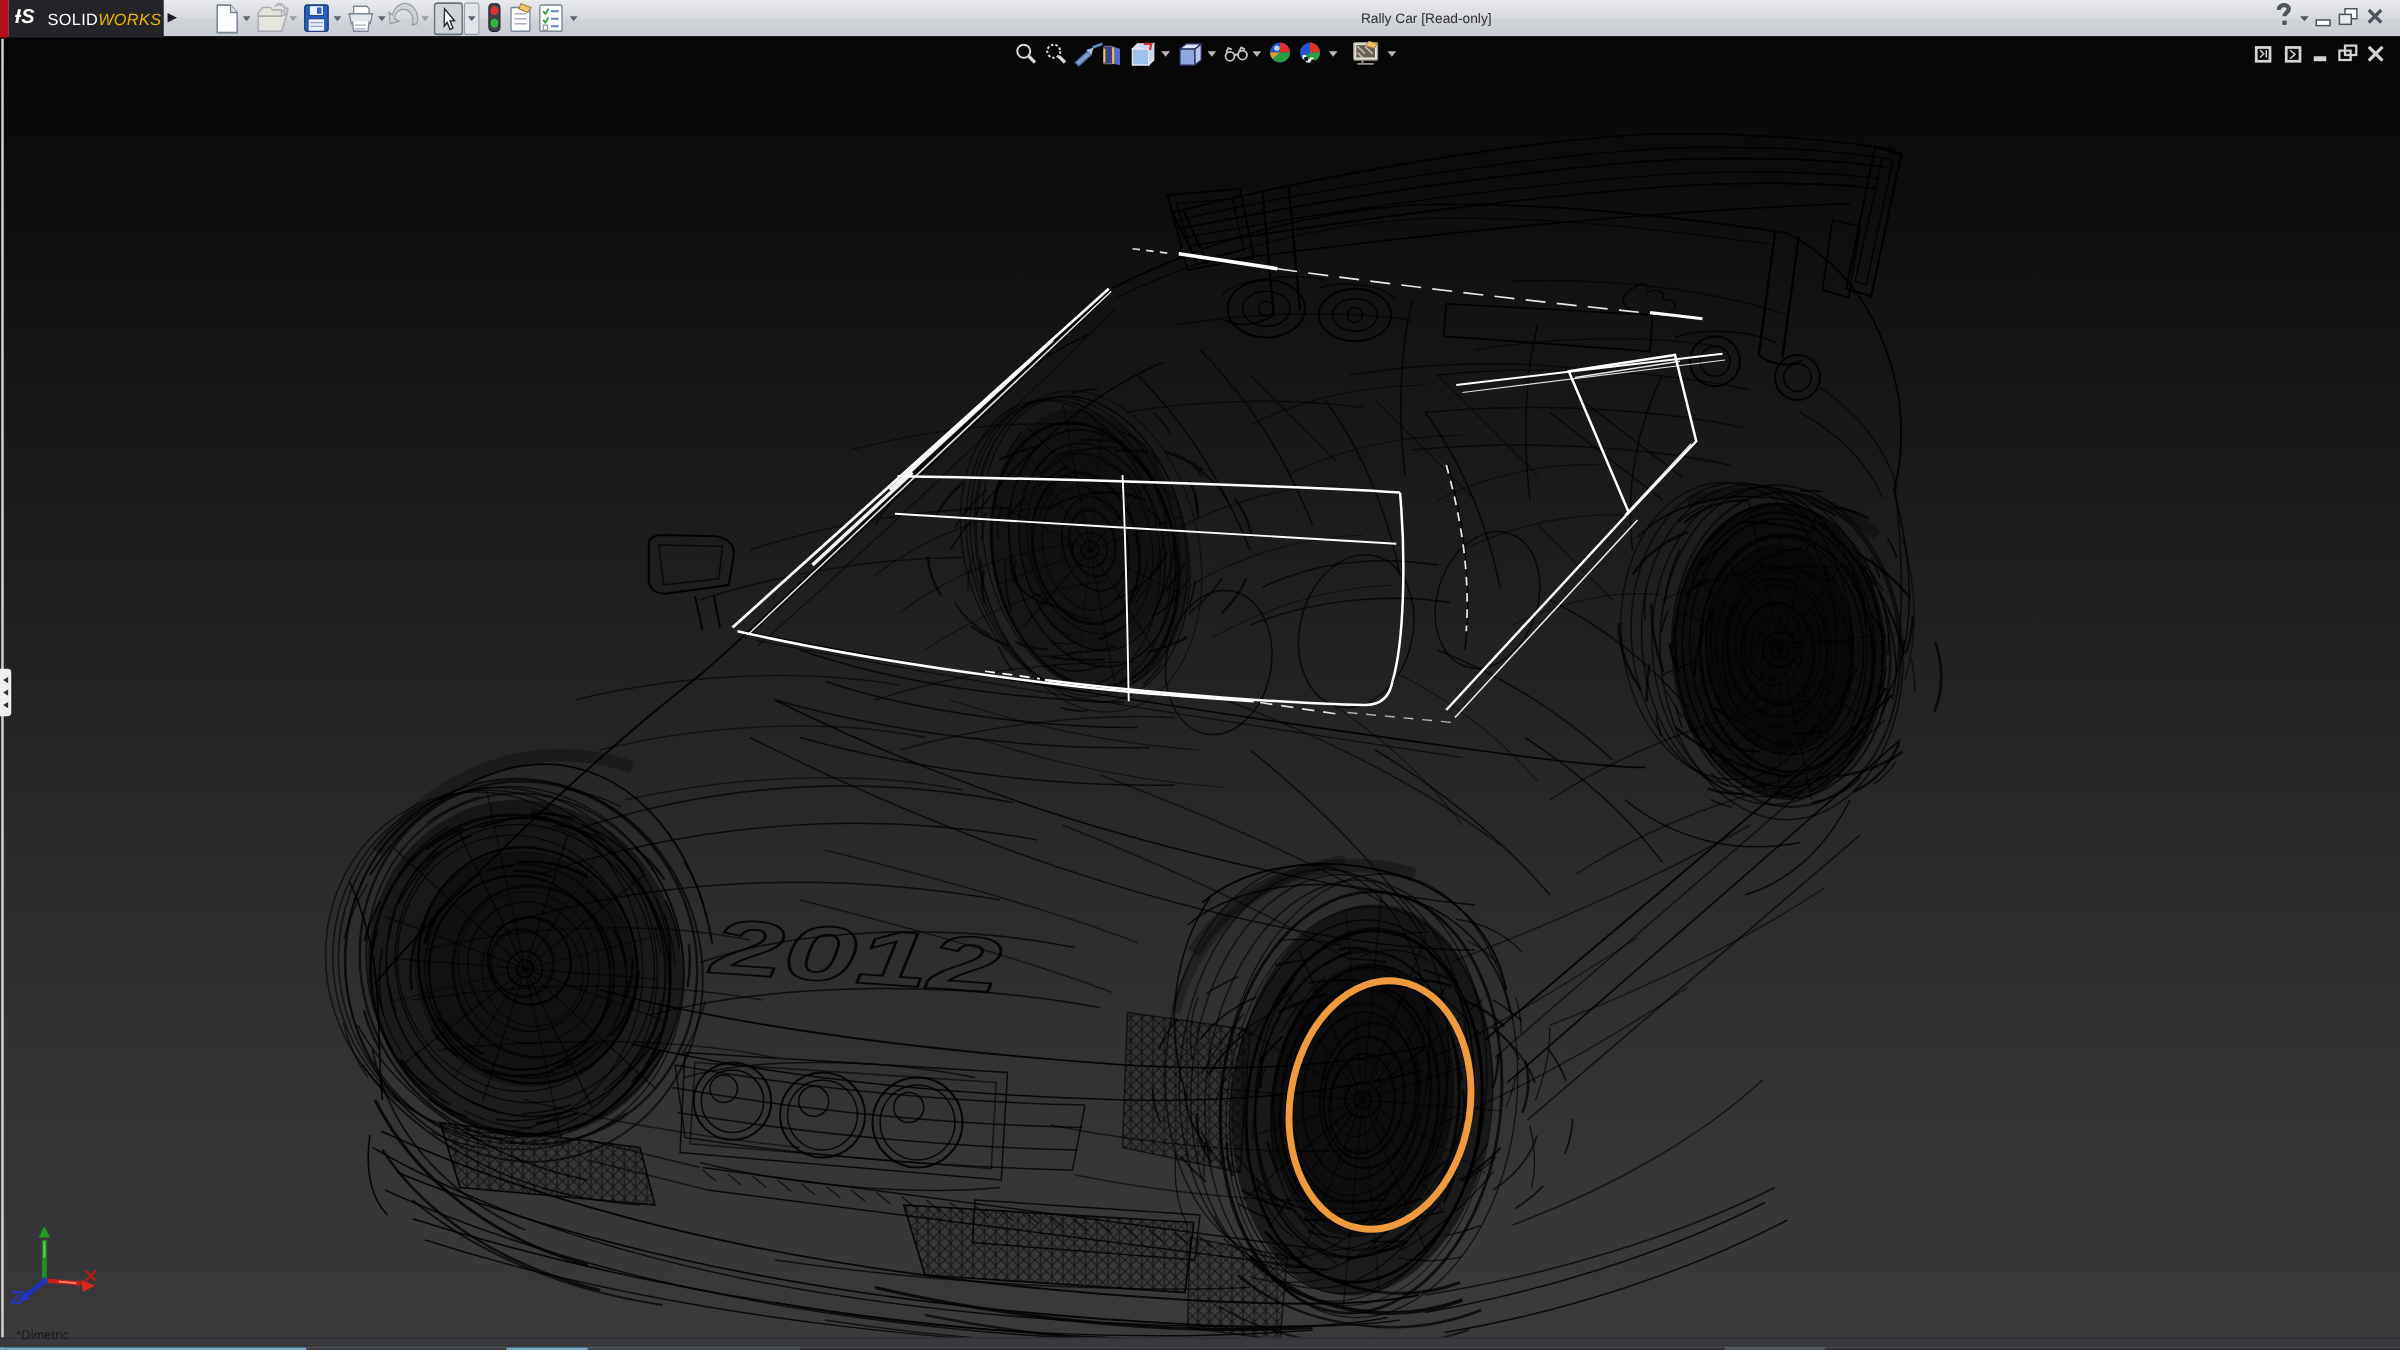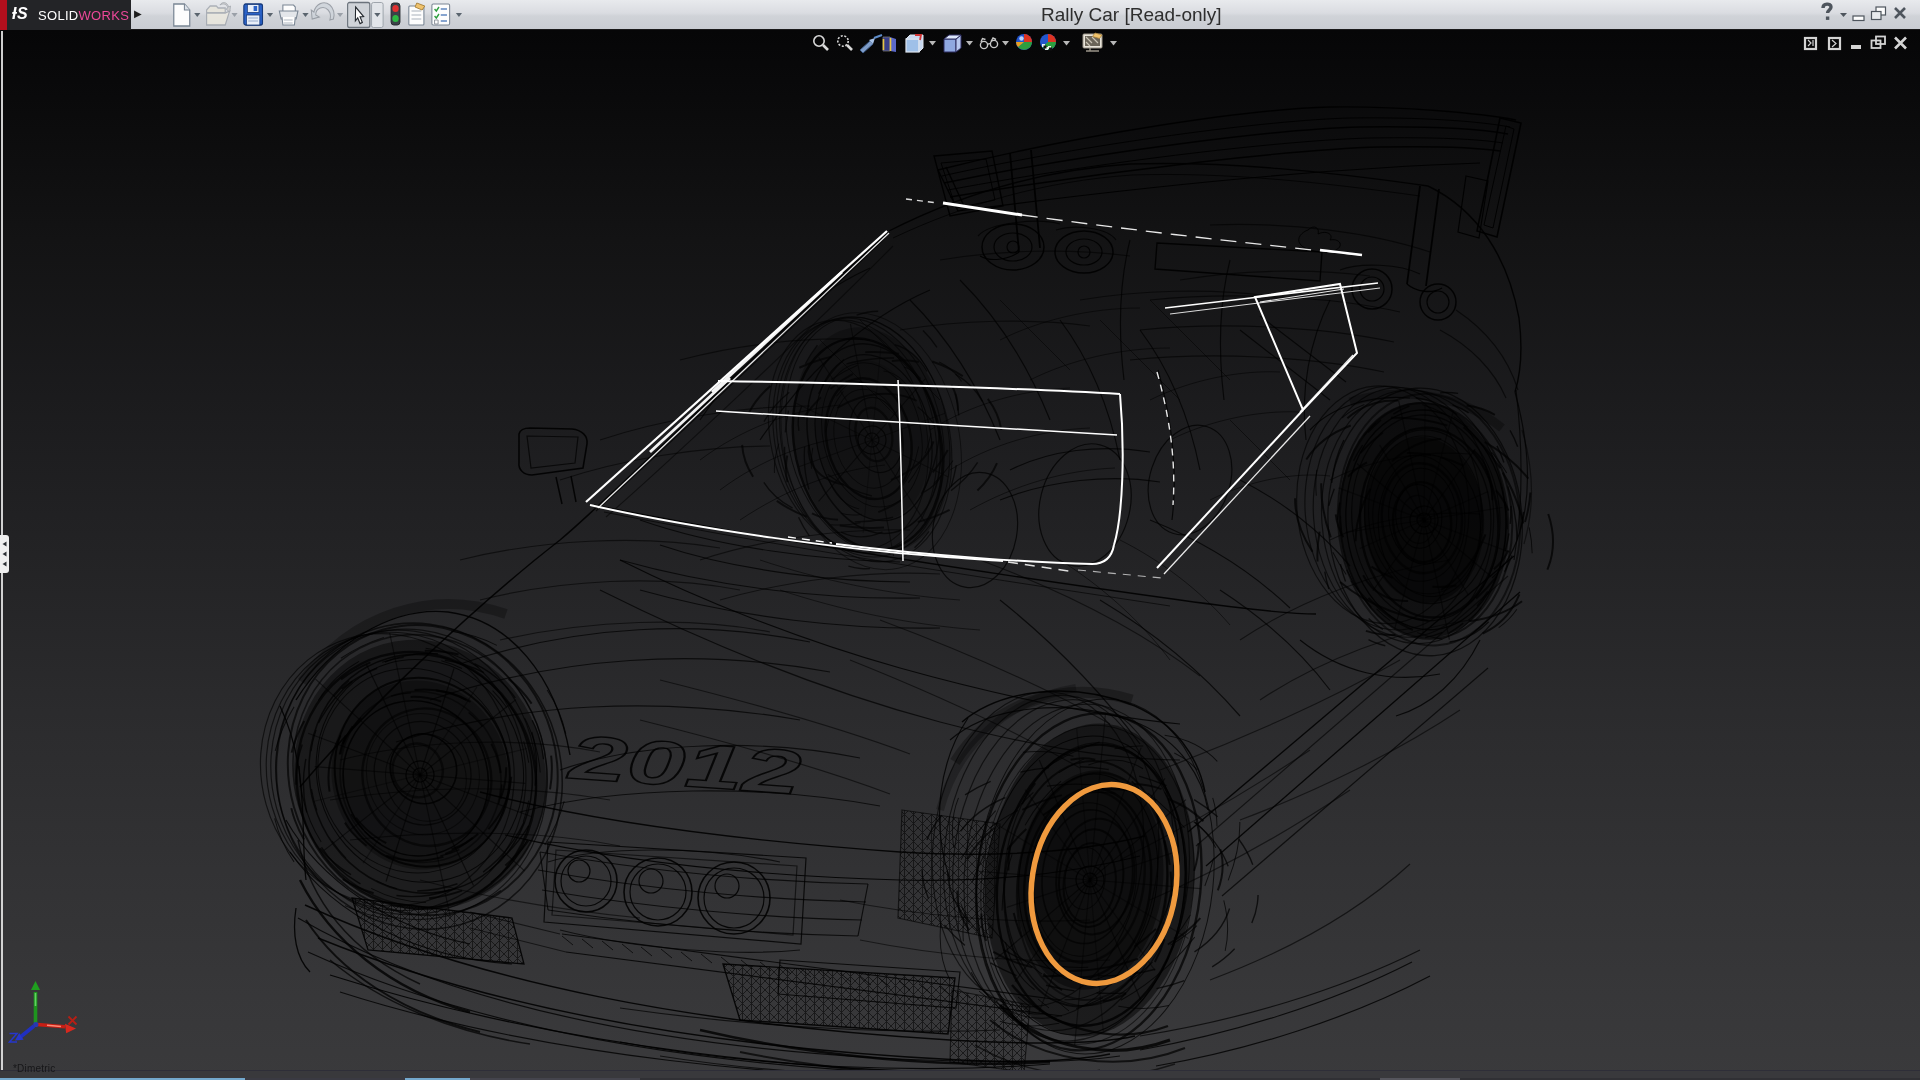--- a/index.html
+++ b/index.html
@@ -9,24 +9,24 @@
   #statusslice{position:absolute;left:0;top:1070px;width:1920px;height:7px;background:#39393c;border-top:1px solid #2e2e38;z-index:6;}
   #carsvg{position:absolute;left:0;top:0;width:1920px;height:1080px;z-index:2;}
   #titlebar{position:absolute;left:0;top:0;width:1920px;height:30px;
     background:linear-gradient(180deg,#e8eaed 0%,#dadce1 45%,#d0d3d8 55%,#c9ccd2 100%);
     border-bottom:1px solid #1a1a1a;box-sizing:border-box;z-index:10;}
   #redstripe{position:absolute;left:0;top:0;width:7px;height:30px;background:#b40f1d;z-index:12;}
   #swblock{position:absolute;left:7px;top:0;width:124px;height:30px;background:#232427;color:#fff;z-index:12;}
   #swlogo{position:absolute;left:5px;top:5px;font-size:16px;letter-spacing:.5px;color:#fff;font-style:italic;font-weight:bold;}
   #swtext{position:absolute;left:31px;top:8px;font-size:13px;color:#fff;letter-spacing:.3px;}
   #swtext b{font-weight:normal;}
-  #swtext span{color:#ec4899;font-weight:normal;}
+  #swtext span{color:#eab308;font-weight:normal;font-style:italic;}
   #flyarrow{position:absolute;left:134px;top:8px;color:#1d1d1d;font-size:10px;z-index:12;}
-  #wintitle{position:absolute;left:1041px;top:0;width:200px;height:30px;line-height:30px;
-    font-size:19px;color:#2e2e2e;z-index:11;pointer-events:none;}
+  #wintitle{position:absolute;left:1041px;top:0;width:200px;height:30px;text-align:center;line-height:30px;
+    font-size:11px;color:#2e2e2e;z-index:11;pointer-events:none;}
   #tbicons{position:absolute;left:0;top:0;z-index:12;}
   #hud{position:absolute;left:806px;top:33px;height:22px;z-index:5;}
   #docbtns{position:absolute;left:1798px;top:35px;height:18px;z-index:5;color:#e6e6e6;}
   #lefttab{position:absolute;left:0;top:535px;width:9px;height:38px;background:#efefef;border-radius:0 3px 3px 0;z-index:6;}
   #leftline{position:absolute;left:1px;top:31px;width:2px;height:1049px;background:#e4e4e4;opacity:.9;z-index:4;}
   #dimetric{position:absolute;left:13px;top:1063px;font-size:10px;color:#161618;z-index:6;letter-spacing:.2px;}
   #bottomstrip{position:absolute;left:0;top:1078px;width:1920px;height:2px;background:#73a8cd;z-index:7;}
   .bsnotch{position:absolute;top:0;height:2px;background:#2a2a2c;}
 </style>
 </head>

